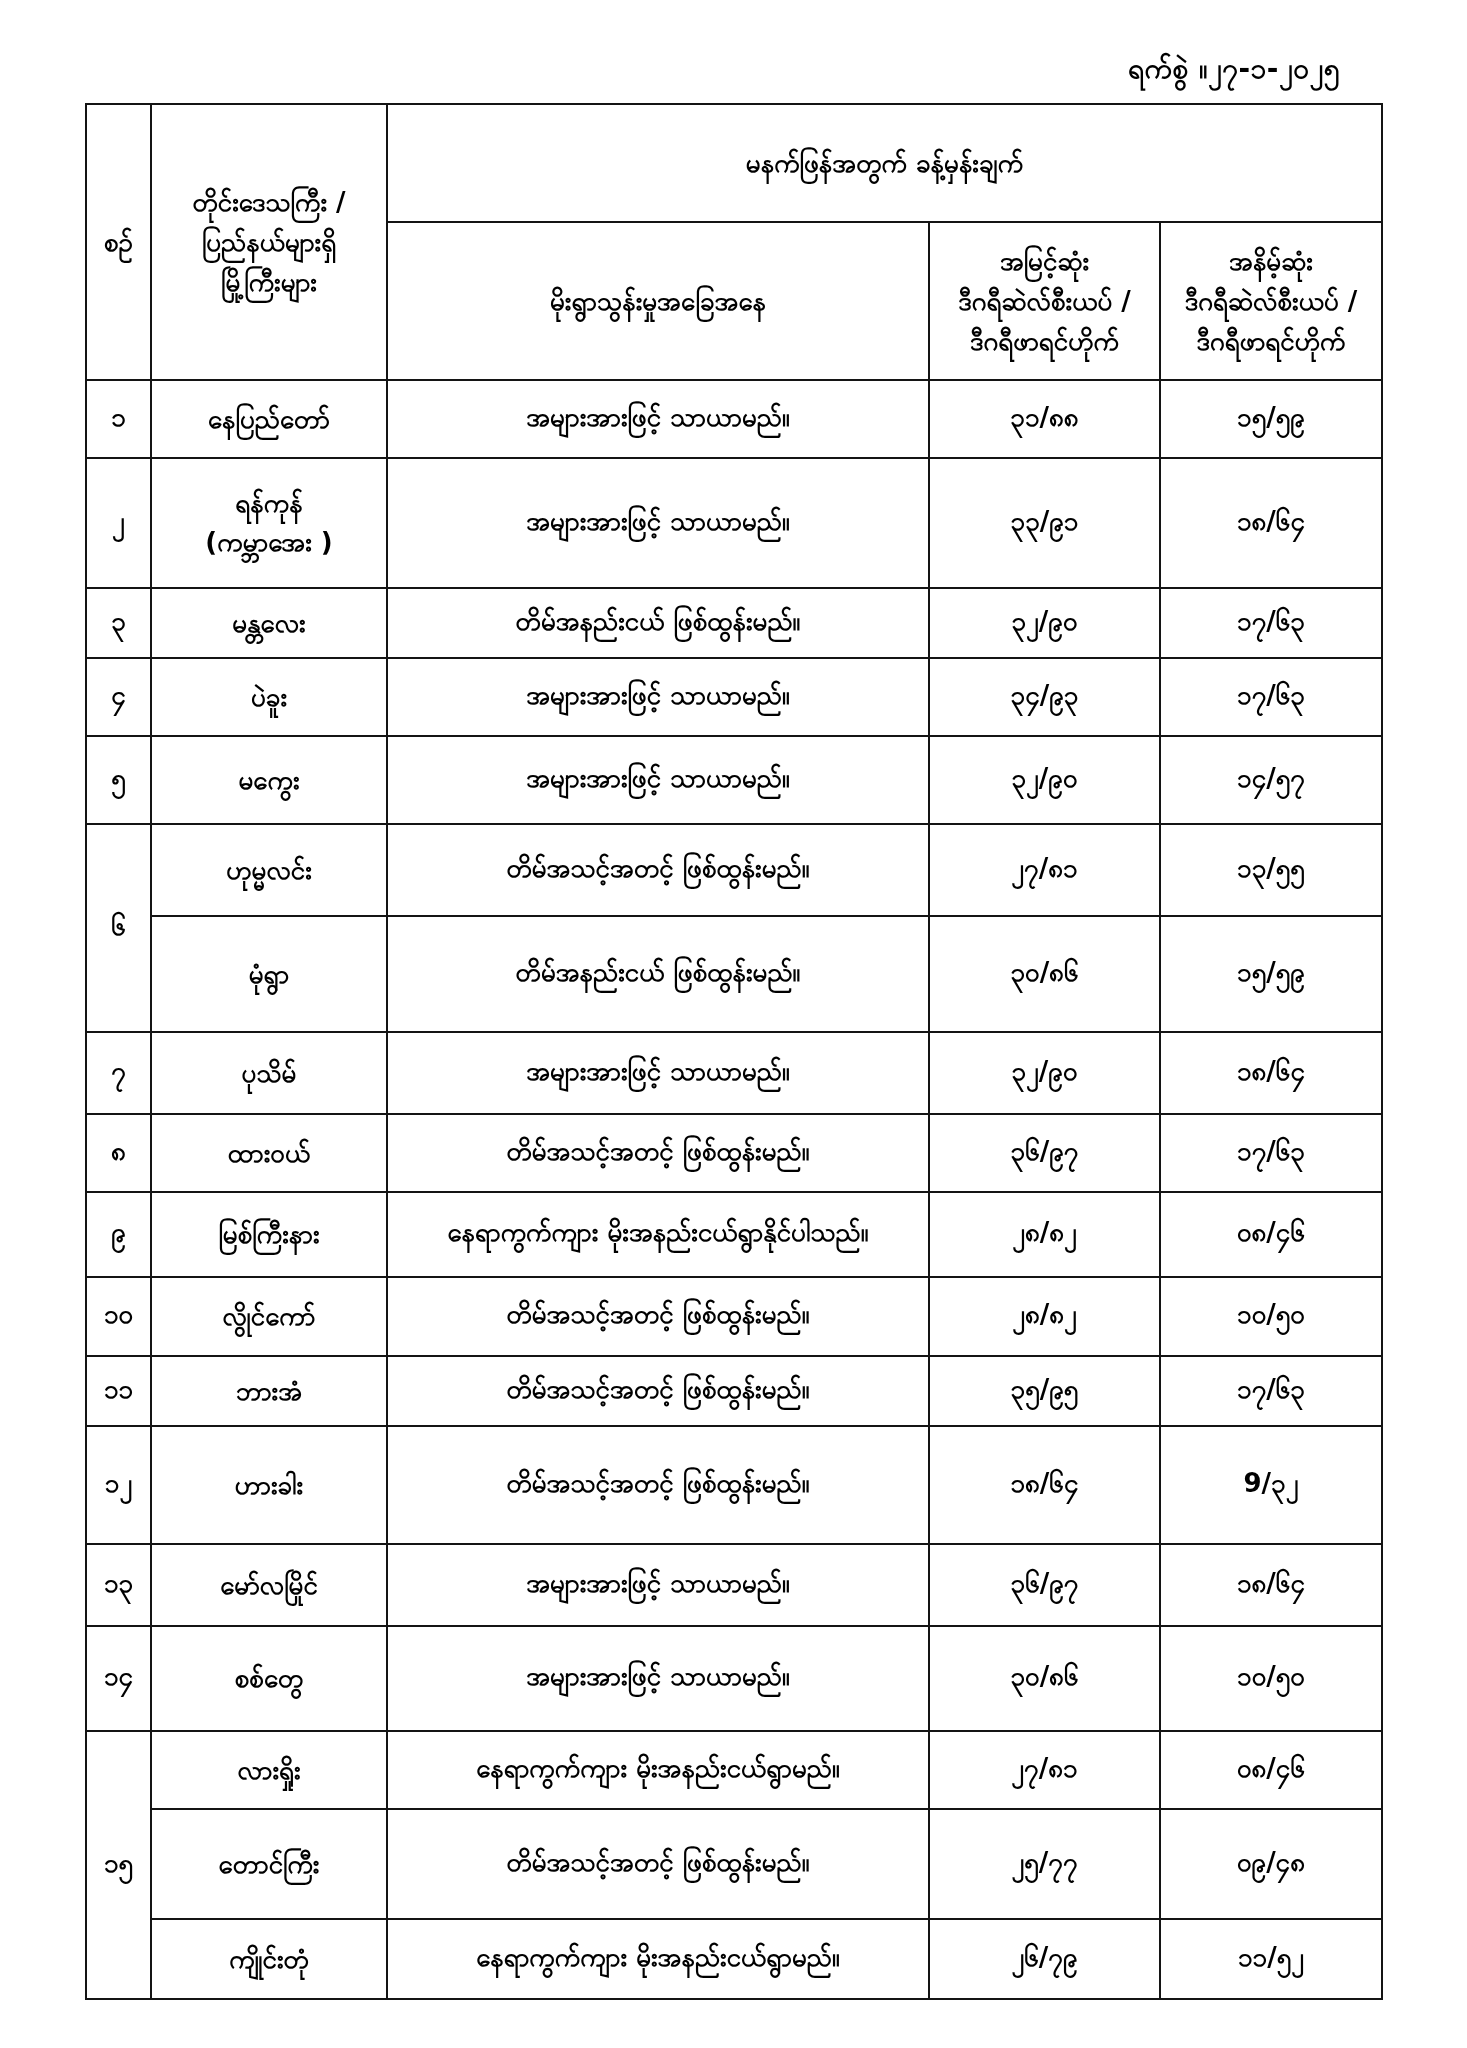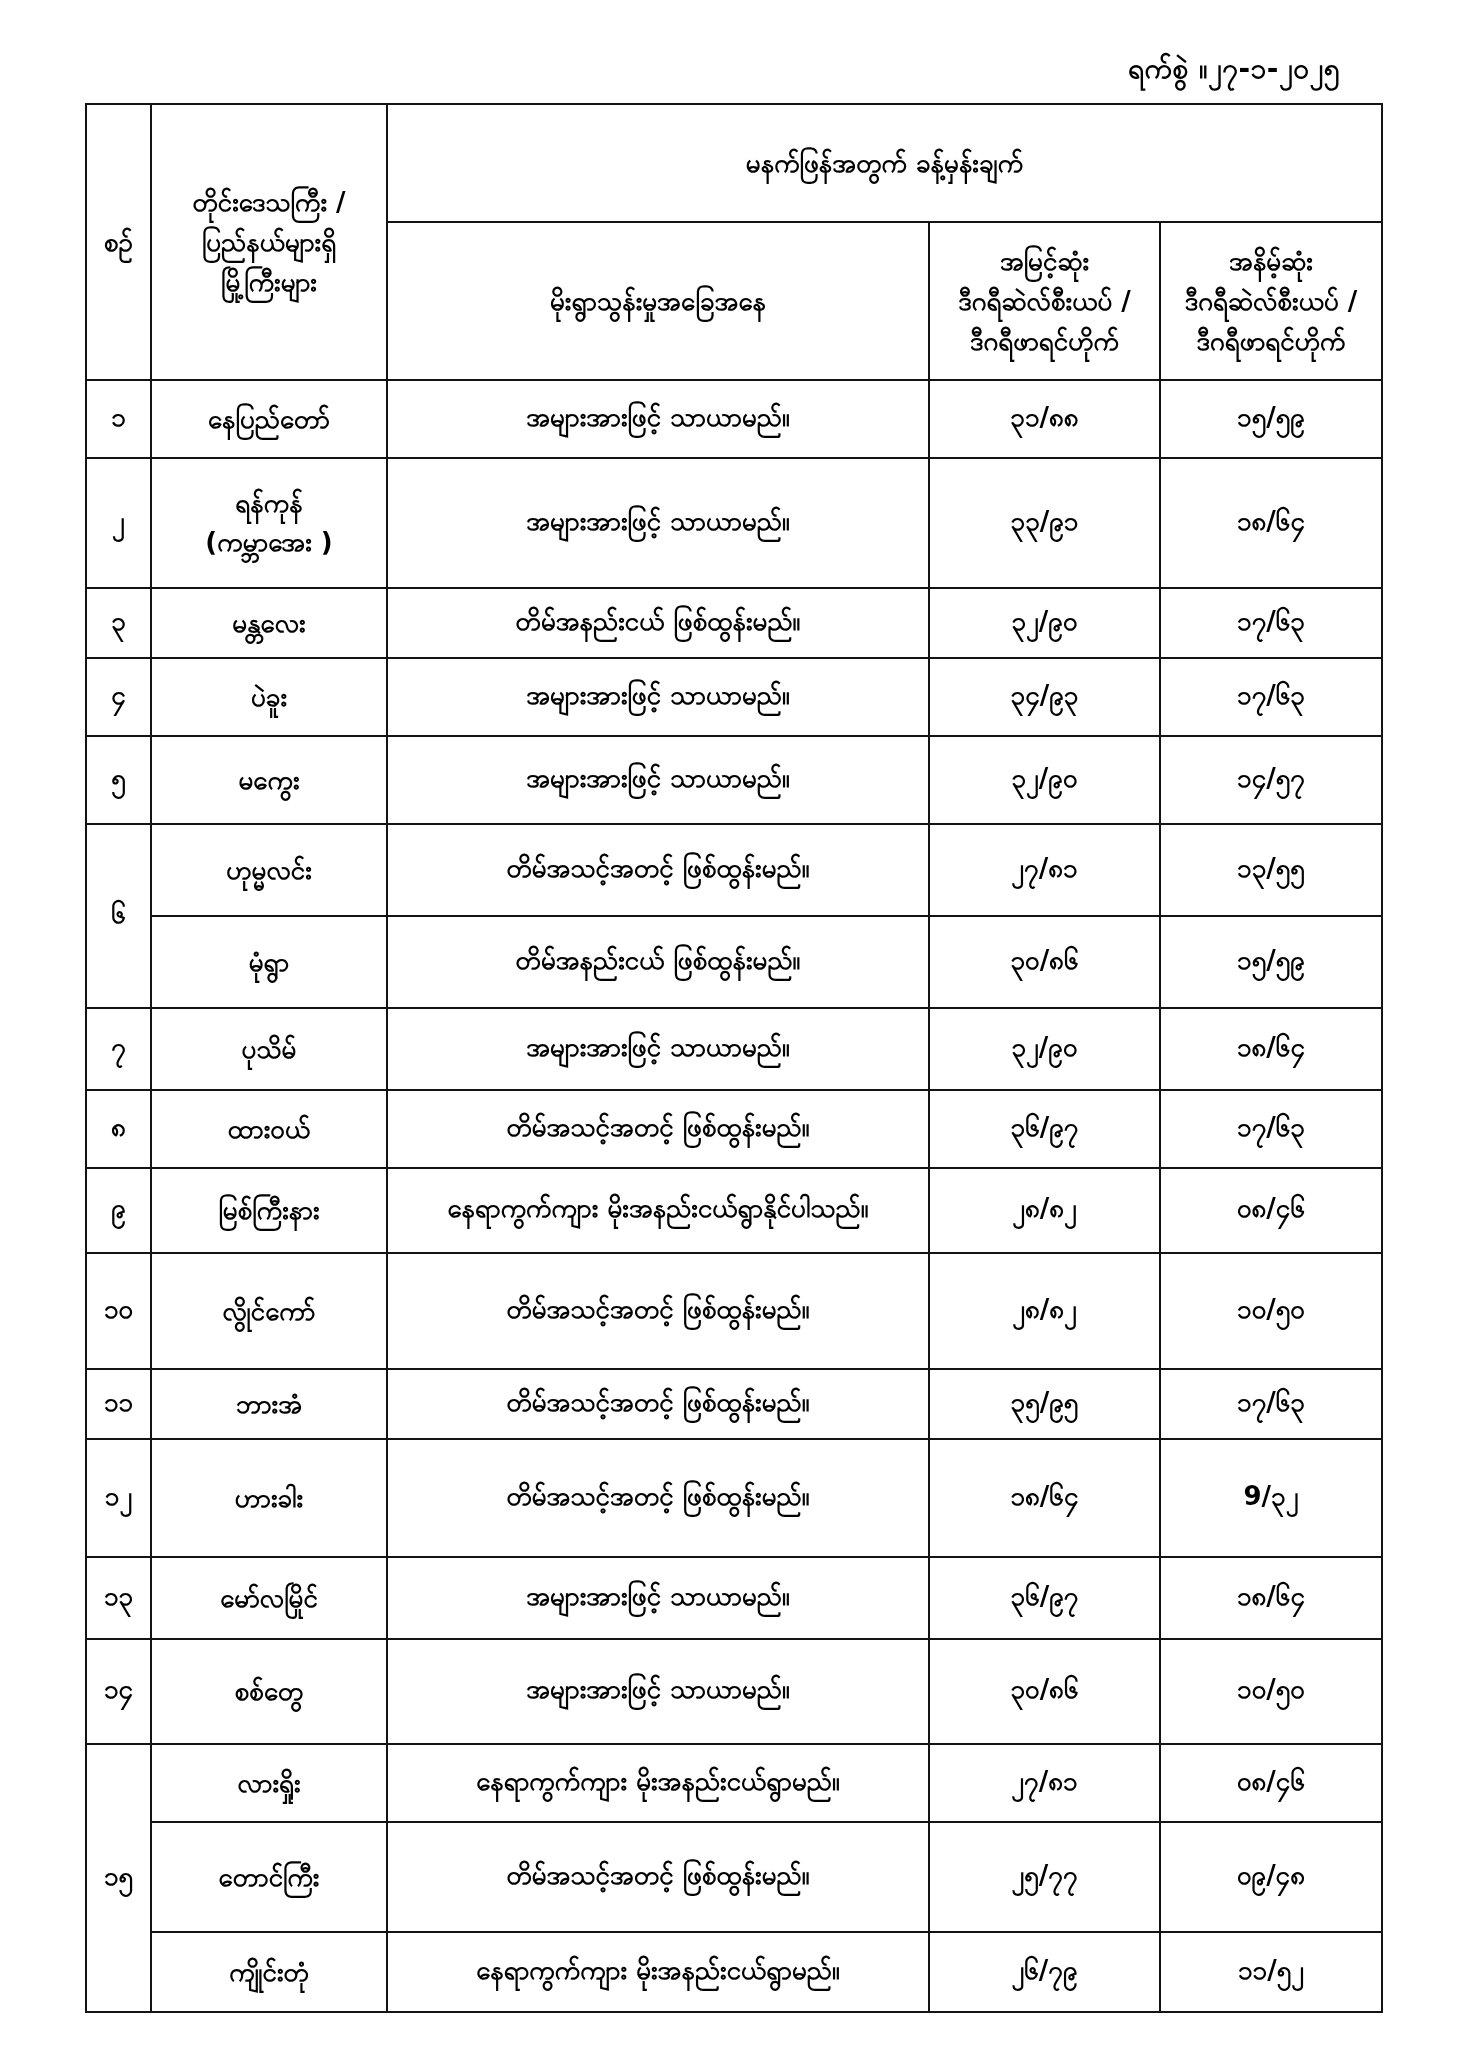--- a/index.html
+++ b/index.html
@@ -129,21 +129,21 @@
       <td class="num-cell">၃၂/၉၀</td>
       <td class="num-cell">၁၄/၅၇</td>
     </tr>
     <tr style="height:92px;">
       <td class="num-cell" rowspan="2">၆</td>
       <td class="city-cell">ဟုမ္မလင်း</td>
       <td class="cond-cell">တိမ်အသင့်အတင့် ဖြစ်ထွန်းမည်။</td>
       <td class="num-cell">၂၇/၈၁</td>
       <td class="num-cell">၁၃/၅၅</td>
     </tr>
-    <tr style="height:92px;">
+    <tr style="height:116px;">
       <td class="city-cell">မုံရွာ</td>
       <td class="cond-cell">တိမ်အနည်းငယ် ဖြစ်ထွန်းမည်။</td>
       <td class="num-cell">၃၀/၈၆</td>
       <td class="num-cell">၁၅/၅၉</td>
     </tr>
     <tr style="height:82px;">
       <td class="num-cell">၇</td>
       <td class="city-cell">ပုသိမ်</td>
       <td class="cond-cell">အများအားဖြင့် သာယာမည်။</td>
       <td class="num-cell">၃၂/၉၀</td>
@@ -156,21 +156,21 @@
       <td class="num-cell">၃၆/၉၇</td>
       <td class="num-cell">၁၇/၆၃</td>
     </tr>
     <tr style="height:85px;">
       <td class="num-cell">၉</td>
       <td class="city-cell">မြစ်ကြီးနား</td>
       <td class="cond-cell">နေရာကွက်ကျား မိုးအနည်းငယ်ရွာနိုင်ပါသည်။</td>
       <td class="num-cell">၂၈/၈၂</td>
       <td class="num-cell">၀၈/၄၆</td>
     </tr>
-    <tr style="height:116px;">
+    <tr style="height:79px;">
       <td class="num-cell">၁၀</td>
       <td class="city-cell">လွိုင်ကော်</td>
       <td class="cond-cell">တိမ်အသင့်အတင့် ဖြစ်ထွန်းမည်။</td>
       <td class="num-cell">၂၈/၈၂</td>
       <td class="num-cell">၁၀/၅၀</td>
     </tr>
     <tr style="height:70px;padding-left:48px;">
       <td class="num-cell">၁၁</td>
       <td class="city-cell">ဘားအံ</td>
       <td class="cond-cell">တိမ်အသင့်အတင့် ဖြစ်ထွန်းမည်။</td>

